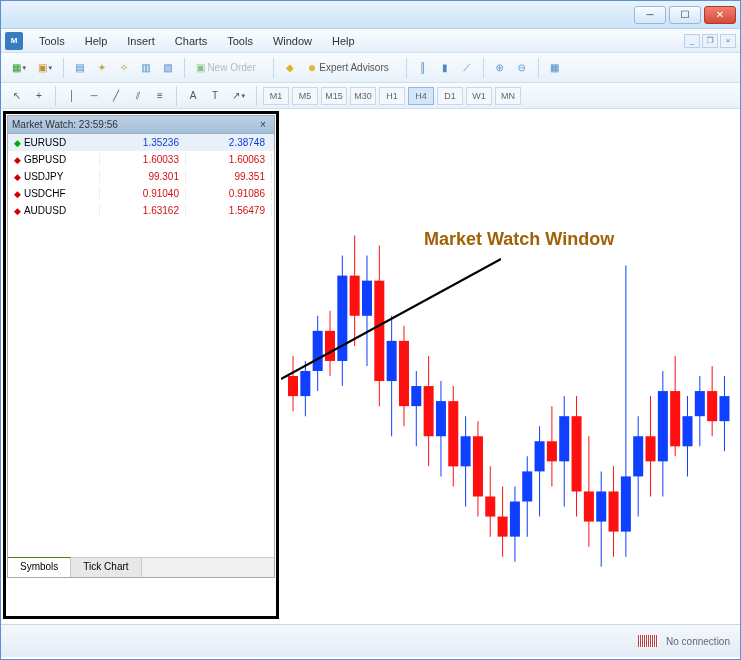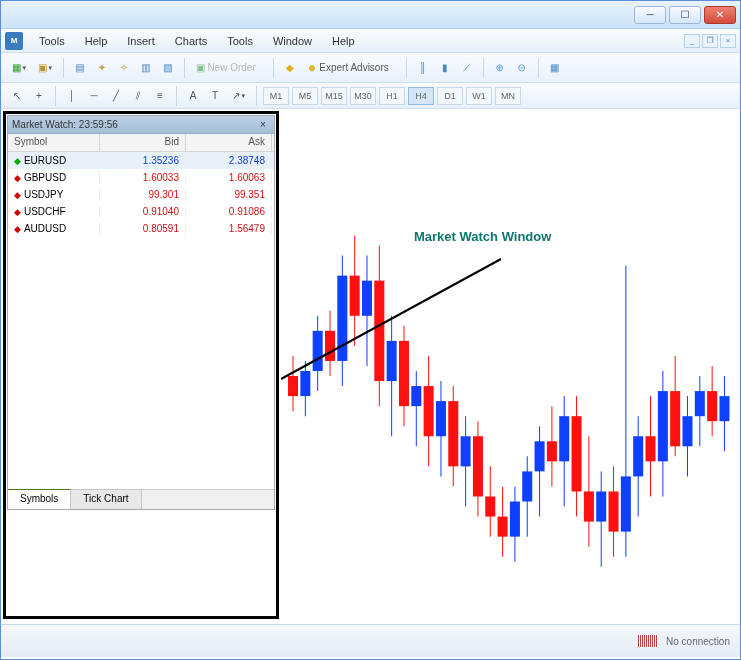--- a/index.html
+++ b/index.html
@@ -23,21 +23,21 @@
 .tb-sep { width:1px; height:20px; background:#c4d8ec; margin:0 4px;}
 .tb-label { color:#888; padding:0 6px 0 2px;}
 
 .toolbar2 { height: 26px; background: linear-gradient(#f9fcff,#e8f1fa); display: flex; align-items: center; padding: 0 6px; border-bottom: 1px solid #cde0f0; gap:2px;}
 .tf-btn { width:26px; height:18px; border:1px solid #c8d8e8; background:#f2f8fe; font-size:9px; color:#666; display:flex;align-items:center;justify-content:center; cursor:pointer;}
 .tf-btn.active { background:#d4e6f8; border-color:#90b8e0;}
 
 .work { position: relative; height: 548px; background:#fff;}
 .mw-border { position:absolute; left:2px; top:2px; width:276px; height:508px; border:3px solid #000; pointer-events:none; z-index:10;}
 
-.market-watch { position:absolute; left:6px; top:6px; width:268px; height:395px; background:#fff; border:1px solid #a8a8a8;}
+.market-watch { position:absolute; left:6px; top:6px; width:268px; height:463px; background:#fff; border:1px solid #a8a8a8;}
 .mw-title { height:18px; background:linear-gradient(#bcd0e6,#a4bed8); display:flex; align-items:center; padding:0 4px; font-size:10px; color:#333; border-bottom:1px solid #98b0c8;}
 .mw-close { margin-left:auto; width:14px; height:14px; display:flex;align-items:center;justify-content:center; font-size:10px; color:#333; cursor:pointer;}
 .mw-head { height:18px; display:flex; border-bottom:1px solid #d4d4d4; background:#f4f4f4;}
 .mw-head > div { padding:2px 6px; border-right:1px solid #d4d4d4; font-size:10px; color:#555;}
 .mw-c-sym { width:92px; text-align:left;}
 .mw-c-bid { width:86px; text-align:right;}
 .mw-c-ask { width:86px; text-align:right;}
 .mw-body { height:440px; overflow:hidden;}
 .mw-row { height:17px; display:flex; align-items:center; font-size:10px;}
 .mw-row > div { padding:1px 6px; border-right:1px solid #eee;}
@@ -46,21 +46,21 @@
 .dirdn { color:#c00; font-size:9px;}
 .cb { color:#1040d0;}
 .cr { color:#d01010;}
 .mw-highlight { background:#e8f0fa;}
 .mw-tabs { position:absolute; bottom:0; left:0; right:0; height:20px; background:#f0f0f0; border-top:1px solid #c8c8c8; display:flex;}
 .mw-tab { padding:3px 12px; font-size:10px; border-right:1px solid #c8c8c8; background:#e8e8e8; cursor:pointer;}
 .mw-tab.active { background:#fff; border-top:1px solid #4d7c0f; margin-top:-1px;}
 
 .chart { position:absolute; left:282px; top:6px; right:6px; bottom:30px; background:#fff;}
 svg.candles { width:100%; height:100%;}
-.annotation { position:absolute; left:413px; top:120px; font-size:13px; font-weight:bold; color:#0f766e; z-index:5;}
+.annotation { position:absolute; left:423px; top:120px; font-size:18px; font-weight:bold; color:#a16207; z-index:5;}
 .ann-line { position:absolute; left:280px; top:130px; width:220px; height:150px; z-index:4;}
 
 .statusbar { position:absolute; bottom:0; left:0; right:0; height:22px; background:linear-gradient(#f4f8fc,#e4ecf5); border-top:1px solid #c8d8e8; display:flex; align-items:center; justify-content:flex-end; padding:16px 10px; font-size:10px; color:#667;}
 .conn-icon { width:20px; height:12px; margin-right:8px; background:repeating-linear-gradient(90deg,#c04040,#c04040 1px,#fff 1px,#fff 2px);}
 
 .drop { font-size:7px; margin-left:1px;}
 </style>
 </head>
 <body>
 
@@ -181,25 +181,20 @@
 
   <div class="work">
 
     <div class="mw-border"></div>
 
     <div class="market-watch">
       <div class="mw-title">
         <span>Market Watch: 23:59:56</span>
         <span class="mw-close">×</span>
       </div>
-      <div class="mw-head">
-        <div class="mw-c-sym">Symbol</div>
-        <div class="mw-c-bid">Bid</div>
-        <div class="mw-c-ask">Ask</div>
-      </div>
       <div class="mw-body" id="mw-body">
           <div class="mw-row mw-highlight">
             <div class="mw-c-sym rs">
               <span class="dirup">◆</span>
               <span>EURUSD</span>
             </div>
             <div class="mw-c-bid cb">1.35236</div>
             <div class="mw-c-ask cb">2.38748</div>
           </div>
           <div class="mw-row">
@@ -224,21 +219,21 @@
               <span>USDCHF</span>
             </div>
             <div class="mw-c-bid cr">0.91040</div>
             <div class="mw-c-ask cr">0.91086</div>
           </div>
           <div class="mw-row">
             <div class="mw-c-sym rs">
               <span class="dirdn">◆</span>
               <span>AUDUSD</span>
             </div>
-            <div class="mw-c-bid cr">0.80591</div>
+            <div class="mw-c-bid cr">1.63162</div>
             <div class="mw-c-ask cr">1.56479</div>
           </div>
         </div>
       <div class="mw-tabs">
         <div class="mw-tab active">Symbols</div>
         <div class="mw-tab">Tick Chart</div>
       </div>
     </div>
 
     <div class="annotation">Market Watch Window</div>

